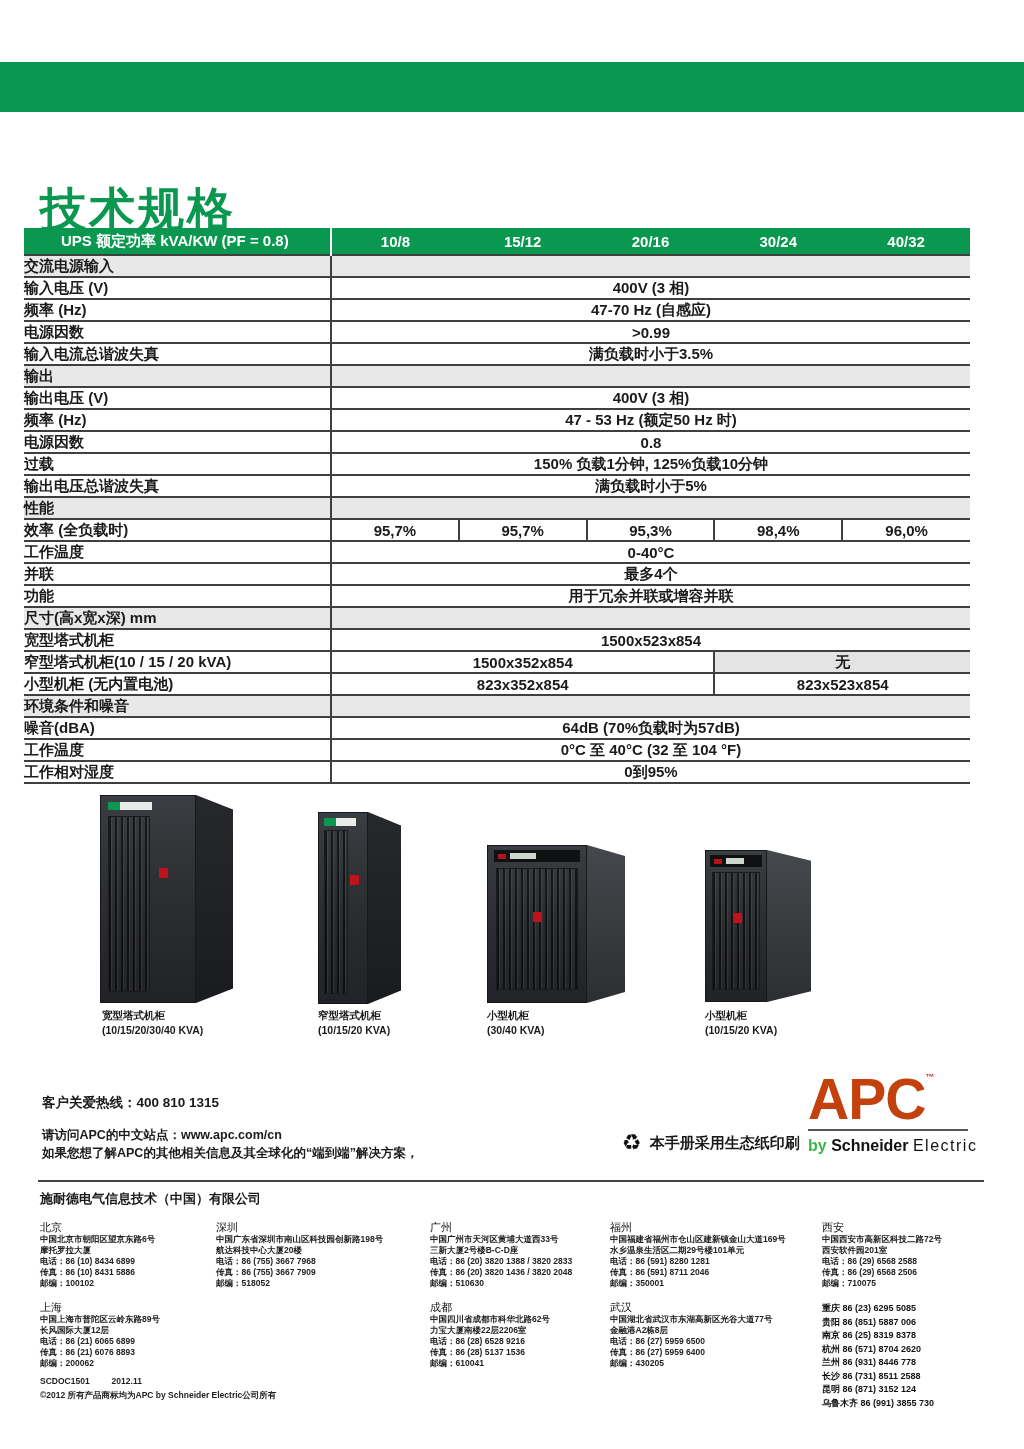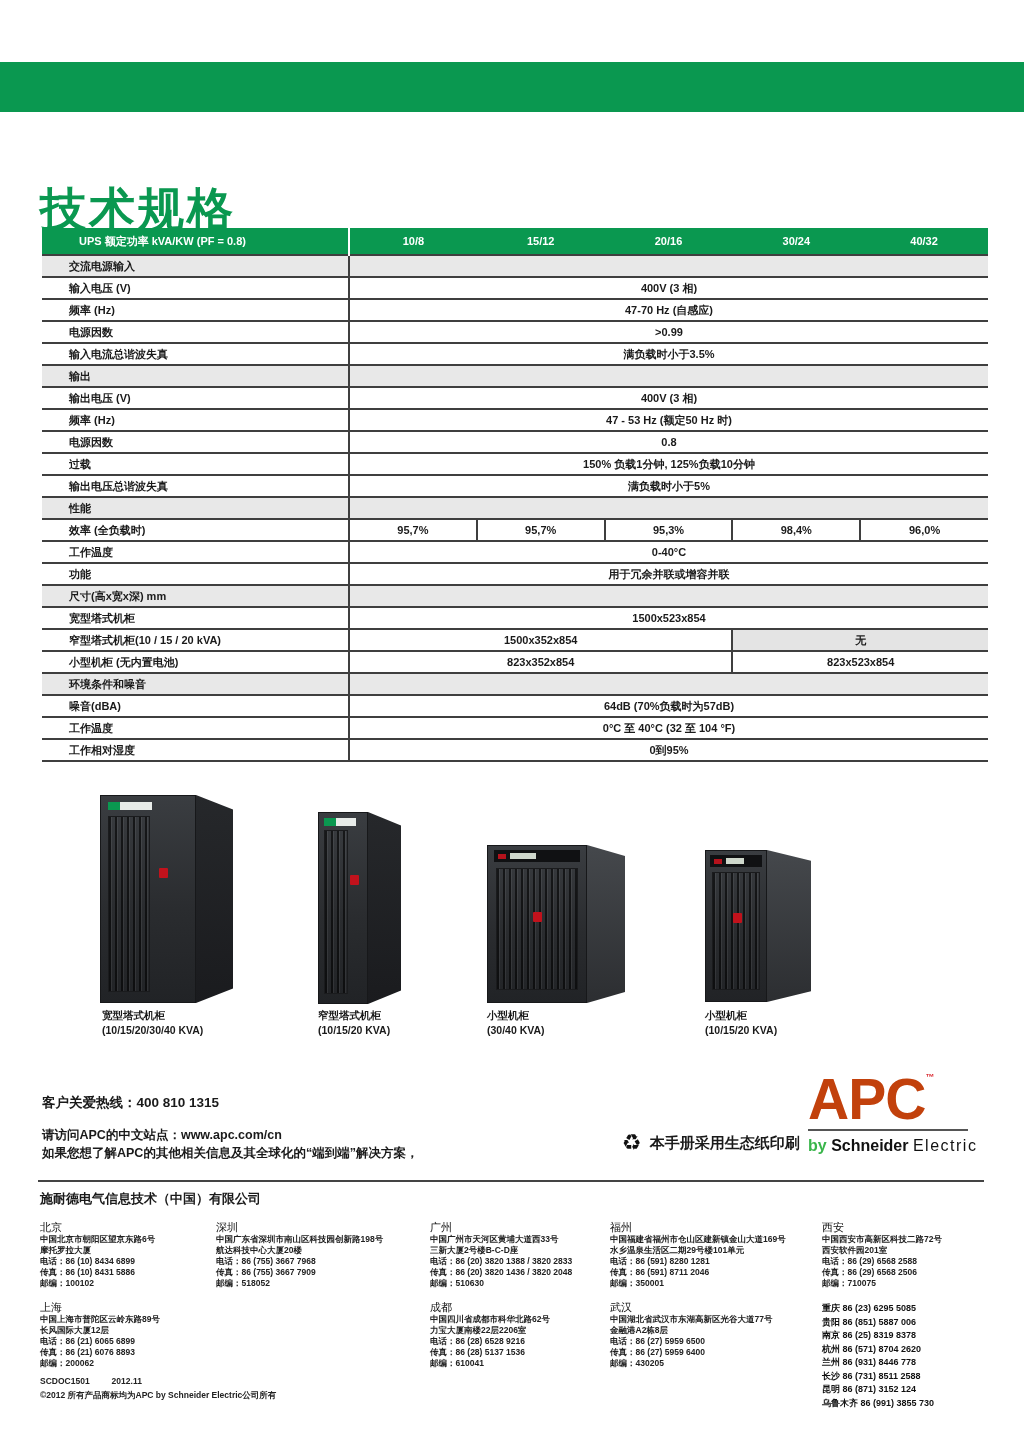--- a/index.html
+++ b/index.html
@@ -5,28 +5,28 @@
   html,body{margin:0;padding:0;}
   body{
     width:1024px;height:1449px;position:relative;background:#ffffff;
     font-family:"Liberation Sans","DejaVu Sans",sans-serif;color:#1a1a1a;overflow:hidden;
   }
   
   .green-band{position:absolute;left:0;top:62px;width:1024px;height:50px;background:#0a9850;}
   
   .page-title{position:absolute;left:40px;top:148px;font-size:46px;font-weight:bold;color:#0a9850;letter-spacing:3px;}
   
-  .spec-table{position:absolute;left:42px;top:228px;width:946px;border-collapse:collapse;table-layout:fixed;font-size:11px;}
+  .spec-table{position:absolute;left:24px;top:228px;width:946px;border-collapse:collapse;table-layout:fixed;font-size:15px;}
   .spec-table col.c-label{width:307px;}
   .spec-table th{background:#0a9850;color:#fff;font-weight:bold;height:26px;text-align:center;padding:0;}
   .spec-table th.label-head{text-align:left;padding-left:37px;border-right:2px solid #ffffff;}
   .spec-table tbody tr{border-top:2px solid #3f3f3f;height:22px;}
   .spec-table tbody{border-bottom:2px solid #3f3f3f;}
   .spec-table td{padding:0;font-weight:bold;vertical-align:middle;}
-  .spec-table td.label-col{padding-left:27px;border-right:2px solid #3f3f3f;text-align:left;}
+  .spec-table td.label-col{border-right:2px solid #3f3f3f;text-align:left;}
   .spec-table tr.section td{background:#e8e8e8;}
   .spec-table td.val{text-align:center;}
   .spec-table td.split{border-left:2px solid #3f3f3f;}
   .spec-table td.shaded{background:#e4e4e4;}
   
   .ups{position:absolute;display:flex;align-items:stretch;}
   .ups .front{position:relative;background:linear-gradient(180deg,#3a3d41 0%,#2a2c2f 55%,#212326 100%);border:1px solid #17181a;box-sizing:border-box;}
   .ups .side{background:linear-gradient(180deg,#26282b,#1a1b1e);clip-path:polygon(0 0,100% 7%,100% 93%,0 100%);}
   .ups .side.light{background:linear-gradient(180deg,#45484c,#2c2e31);}
   .vents{position:absolute;background:repeating-linear-gradient(90deg,rgba(0,0,0,.6) 0 2px,rgba(255,255,255,.07) 2px 3px,rgba(0,0,0,0) 3px 6px);border:1px solid #1a1b1d;}
@@ -146,20 +146,24 @@
         <td colspan="1" class="val split">95,7%</td>
         <td colspan="1" class="val split">95,3%</td>
         <td colspan="1" class="val split">98,4%</td>
         <td colspan="1" class="val split">96,0%</td>
       </tr>
       <tr>
         <td class="label-col">工作温度</td>
         <td colspan="5" class="val">0-40°C</td>
       </tr>
       <tr>
+        <td class="label-col">并联</td>
+        <td colspan="5" class="val">最多4个</td>
+      </tr>
+      <tr>
         <td class="label-col">功能</td>
         <td colspan="5" class="val">用于冗余并联或增容并联</td>
       </tr>
       <tr class="section">
         <td class="label-col">尺寸(高x宽x深) mm</td>
         <td colspan="5"></td>
       </tr>
       <tr>
         <td class="label-col">宽型塔式机柜</td>
         <td colspan="5" class="val">1500x523x854</td>

